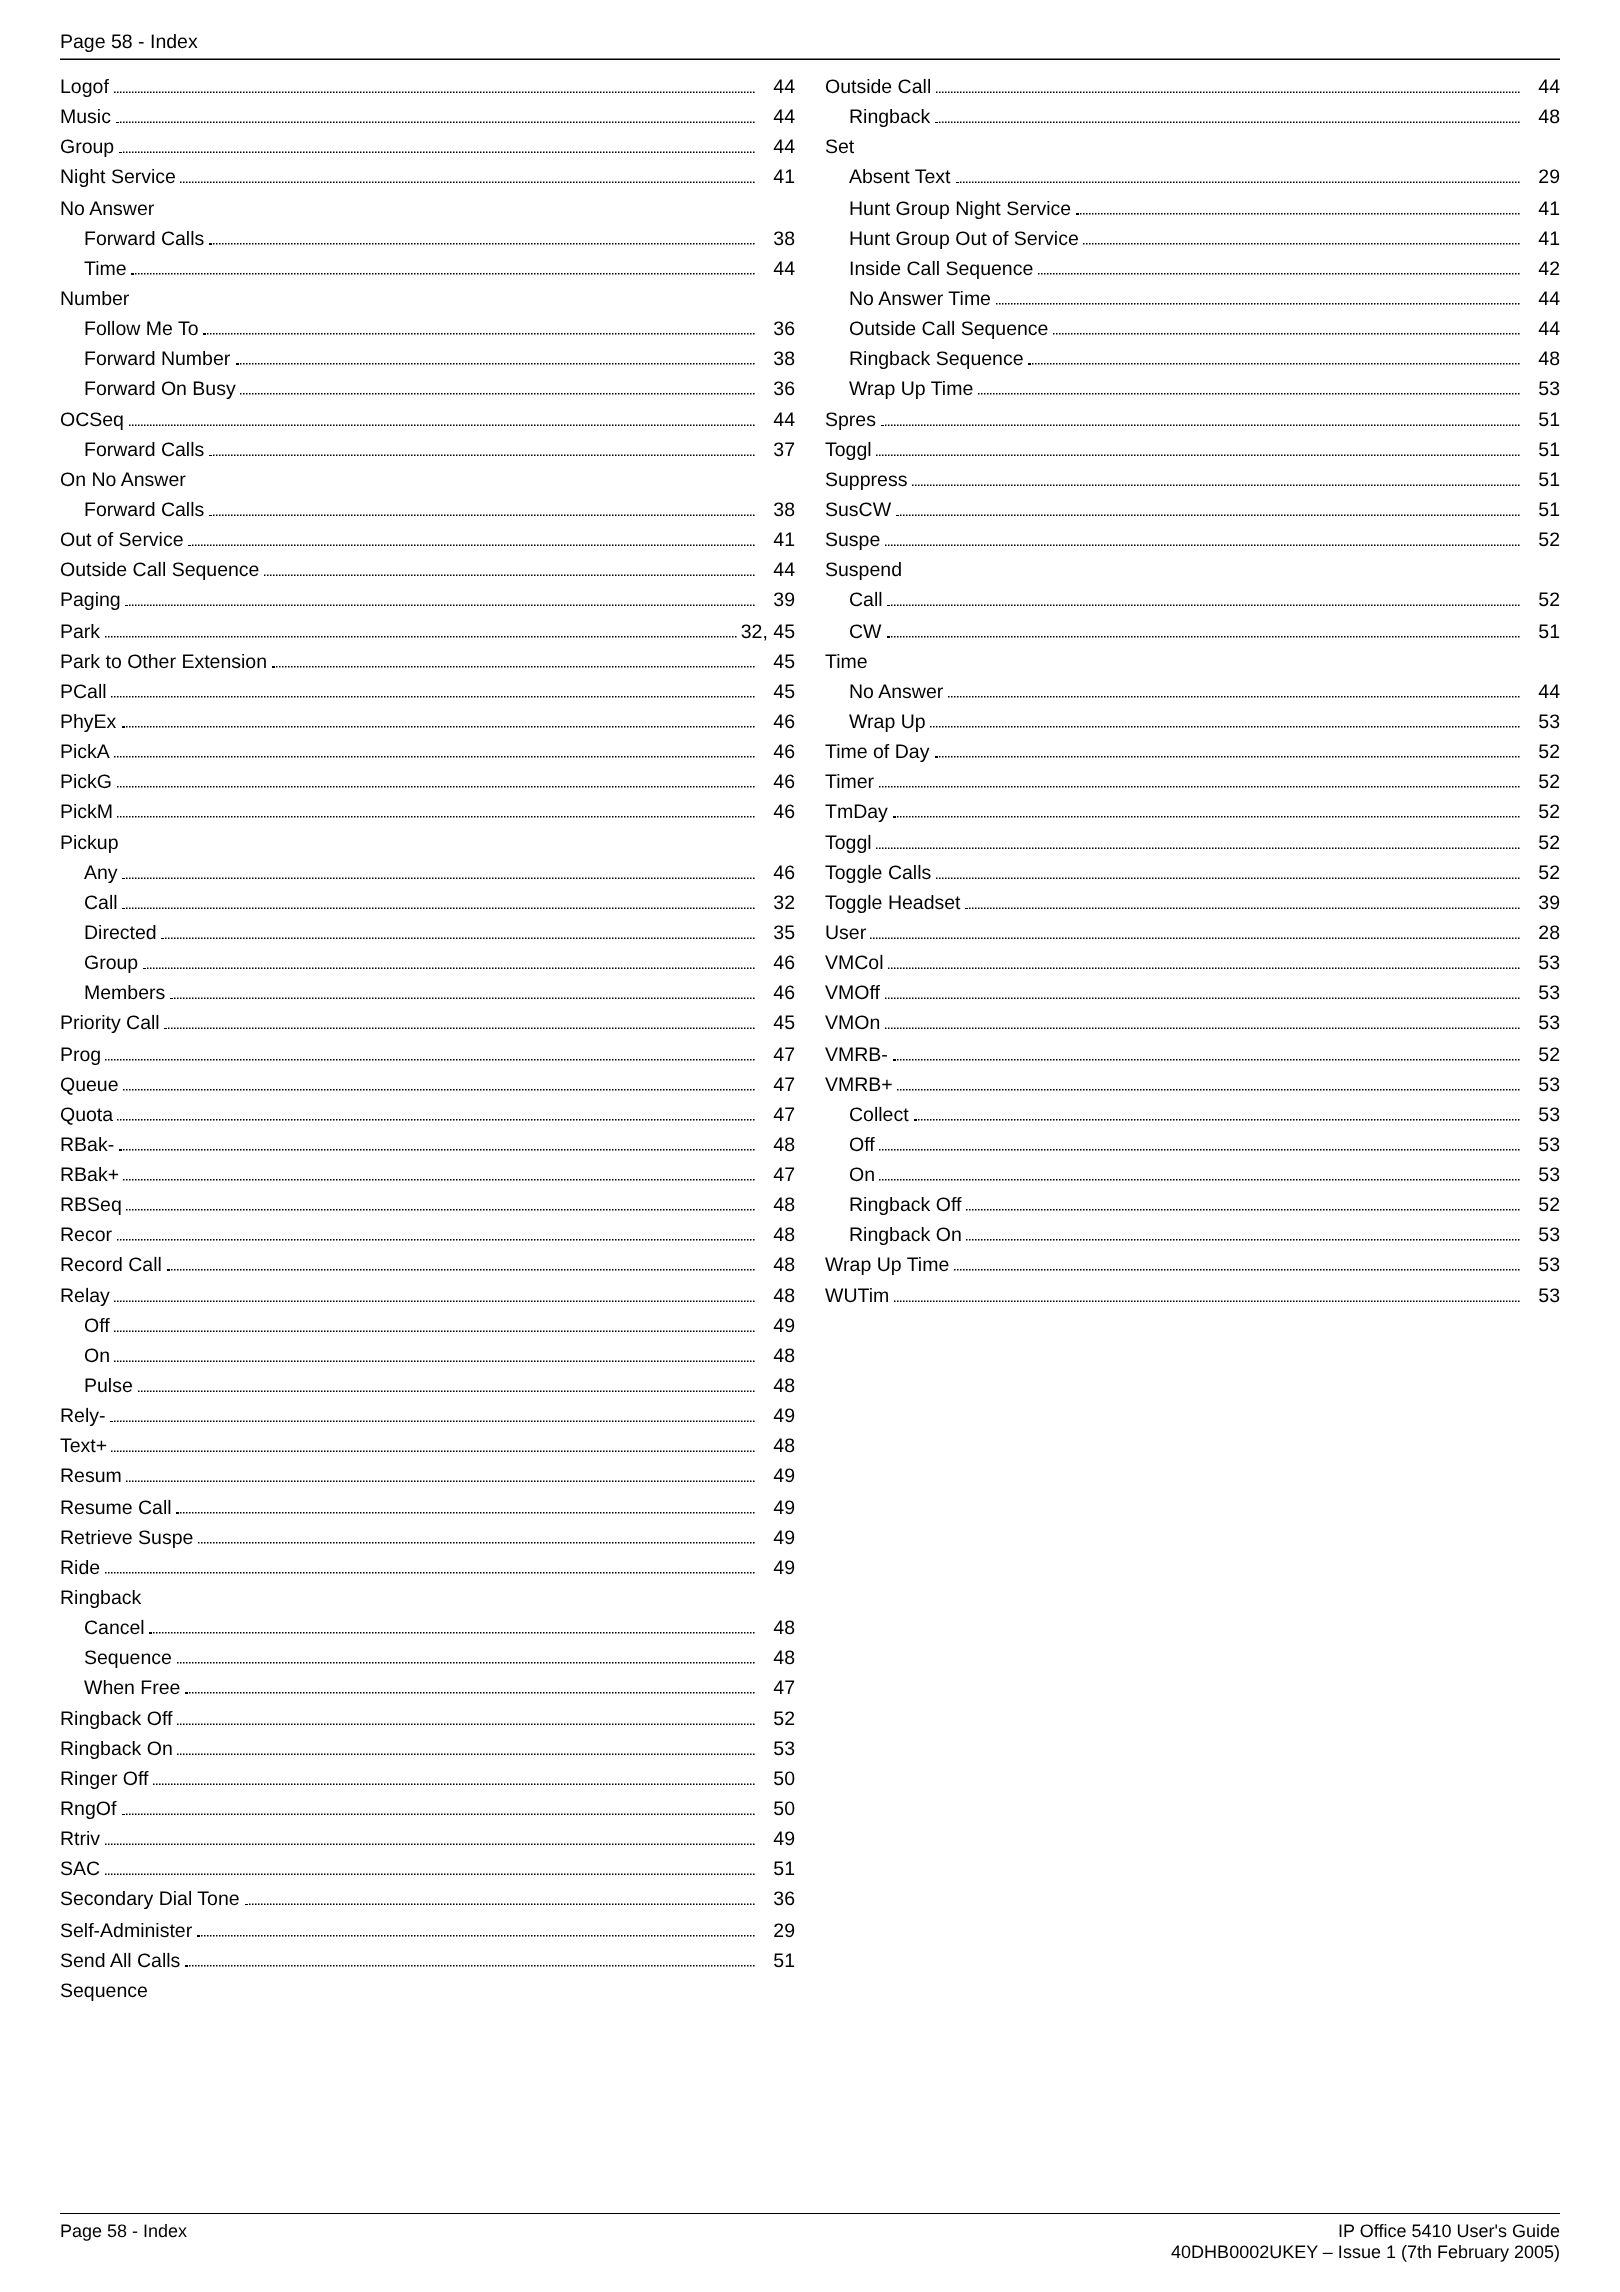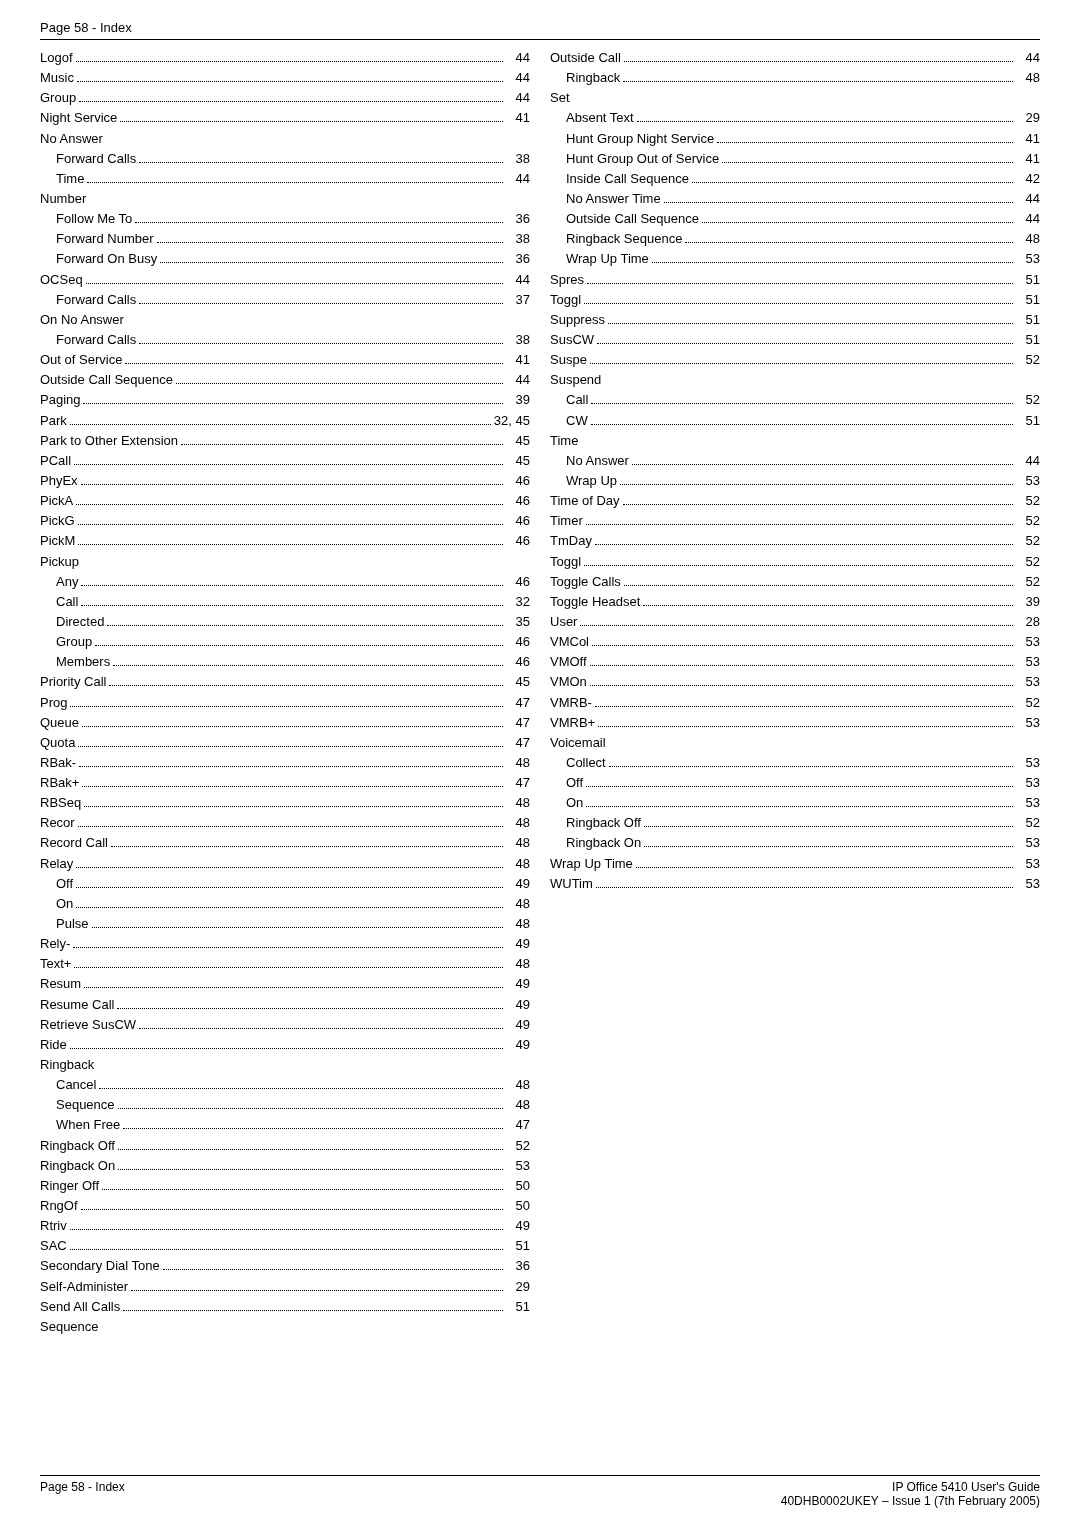--- a/index.html
+++ b/index.html
@@ -287,21 +287,21 @@
         <span class="entry-label">Resum</span>
         <span class="entry-dots"></span>
         <span class="entry-page">49</span>
       </div>
       <div class="index-entry ">
         <span class="entry-label">Resume Call</span>
         <span class="entry-dots"></span>
         <span class="entry-page">49</span>
       </div>
       <div class="index-entry ">
-        <span class="entry-label">Retrieve SusCW</span>
+        <span class="entry-label">Retrieve Suspe</span>
         <span class="entry-dots"></span>
         <span class="entry-page">49</span>
       </div>
       <div class="index-entry ">
         <span class="entry-label">Ride</span>
         <span class="entry-dots"></span>
         <span class="entry-page">49</span>
       </div>
       <div class="" style="font-weight: normal; font-size: 13px;"><span>Ringback</span></div>
       <div class="index-entry indent-1">
@@ -518,21 +518,20 @@
       <div class="index-entry ">
         <span class="entry-label">VMRB-</span>
         <span class="entry-dots"></span>
         <span class="entry-page">52</span>
       </div>
       <div class="index-entry ">
         <span class="entry-label">VMRB+</span>
         <span class="entry-dots"></span>
         <span class="entry-page">53</span>
       </div>
-      <div class="" style="font-weight: normal; font-size: 13px;"><span>Voicemail</span></div>
       <div class="index-entry indent-1">
         <span class="entry-label">Collect</span>
         <span class="entry-dots"></span>
         <span class="entry-page">53</span>
       </div>
       <div class="index-entry indent-1">
         <span class="entry-label">Off</span>
         <span class="entry-dots"></span>
         <span class="entry-page">53</span>
       </div>

